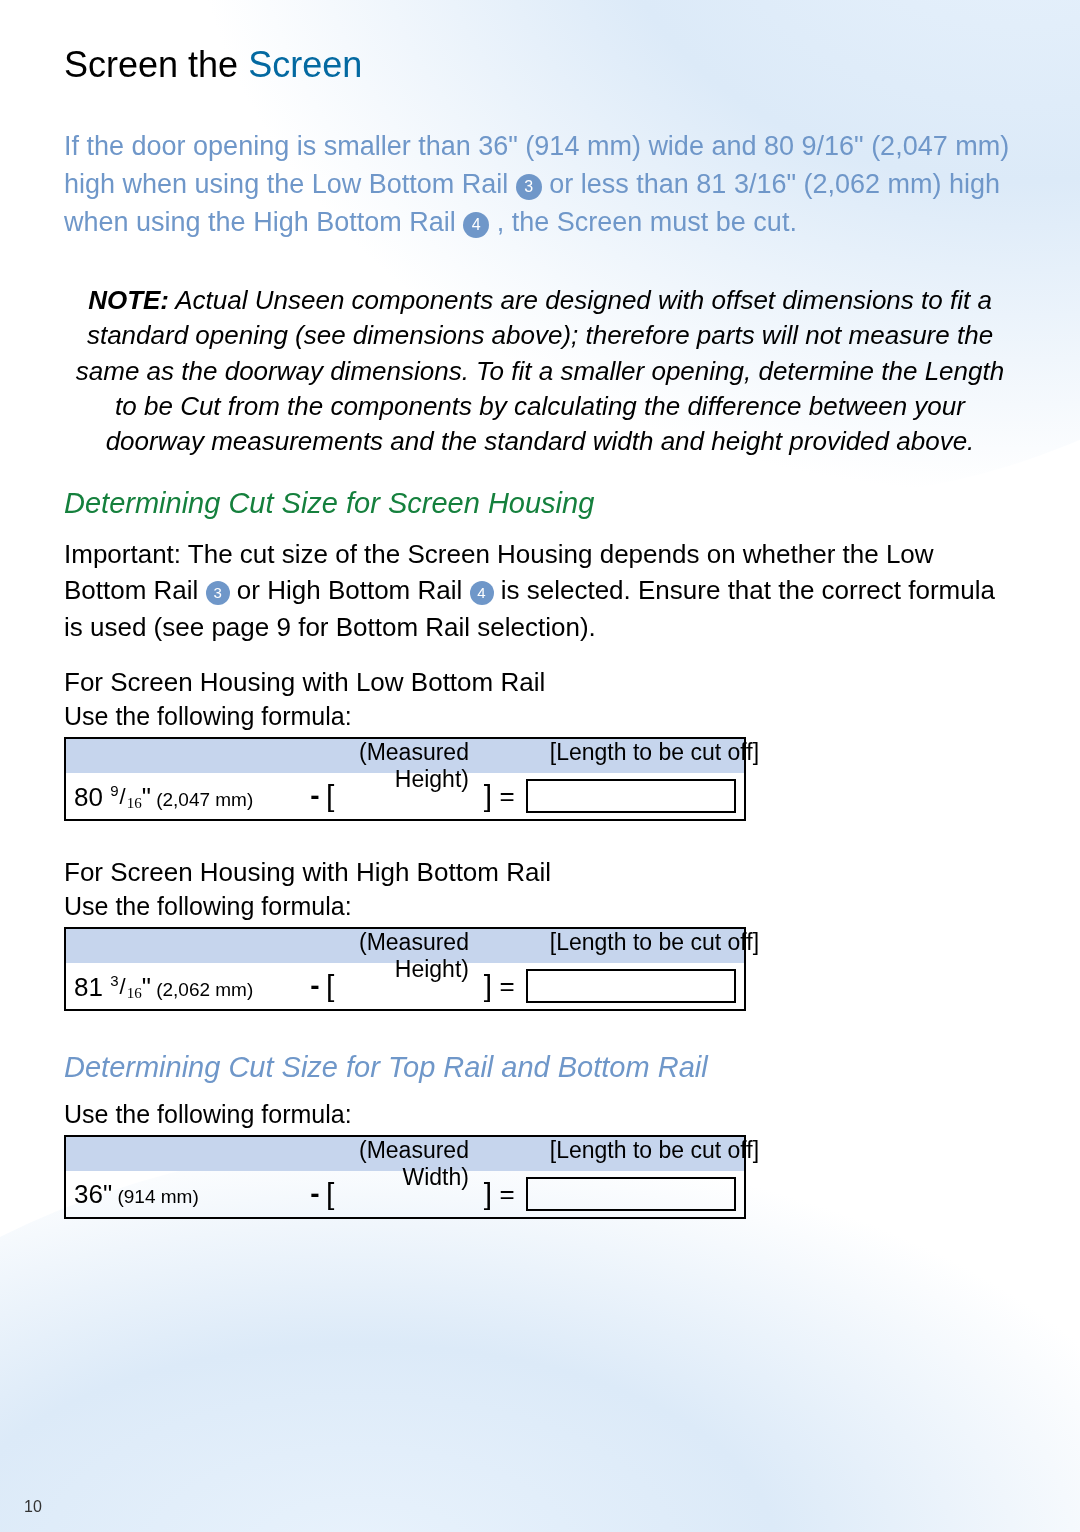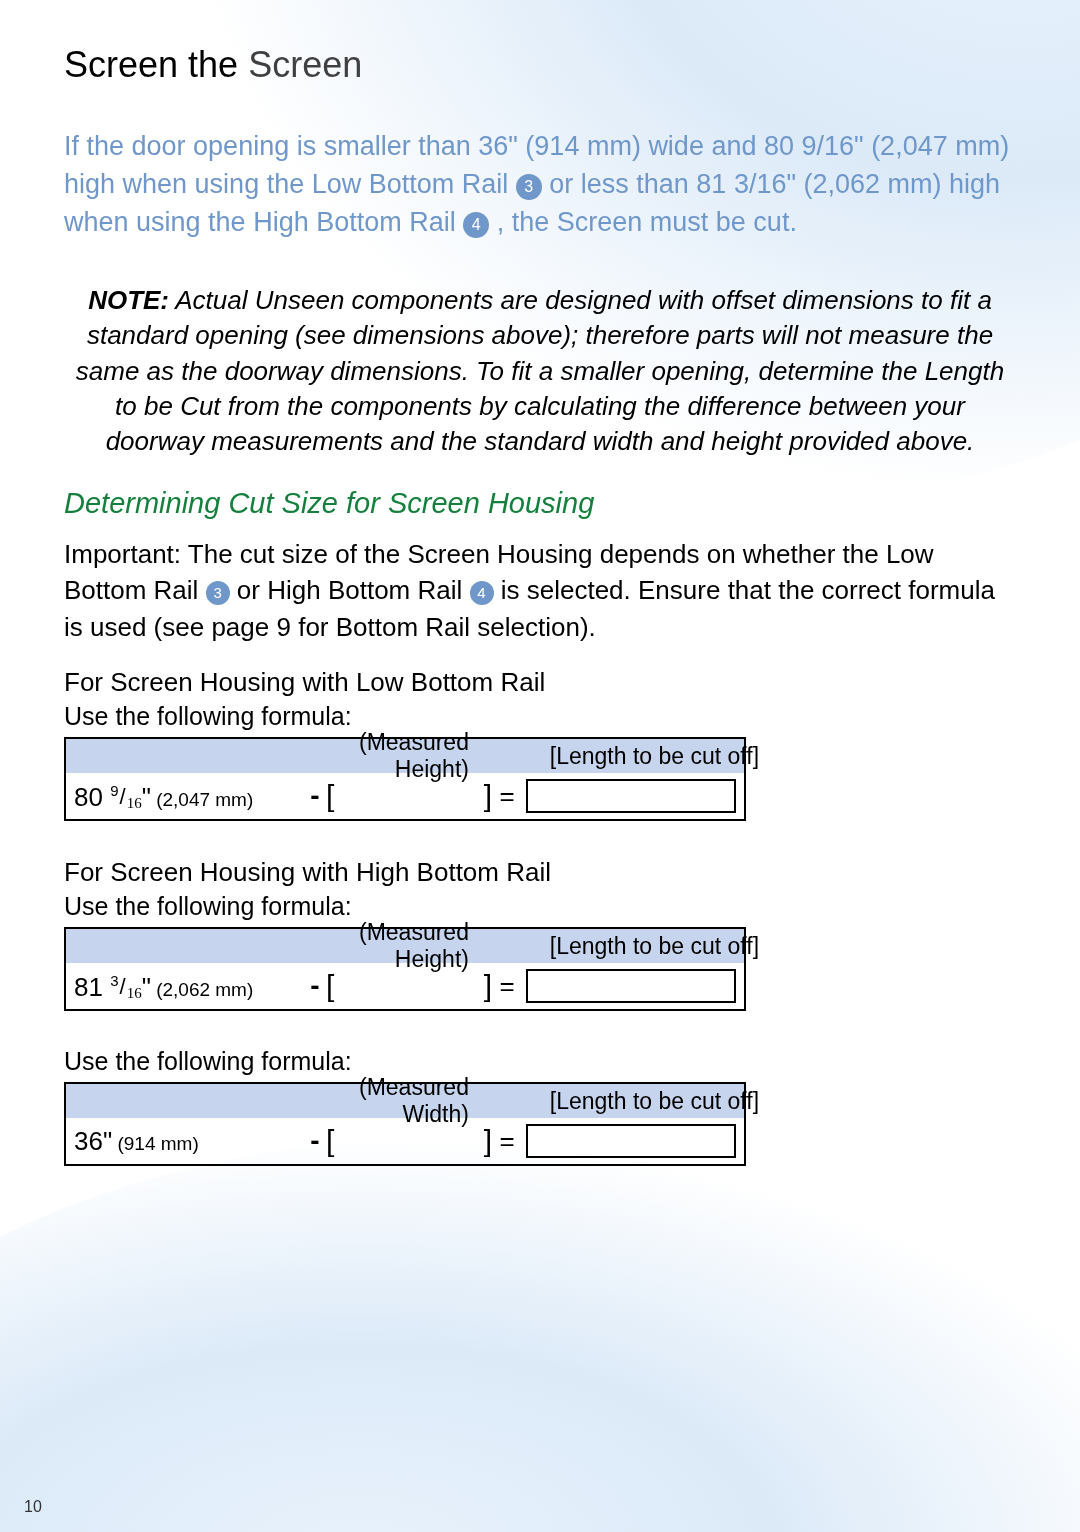--- a/index.html
+++ b/index.html
@@ -30,21 +30,21 @@
   .page {
     position: relative;
     z-index: 1;
     padding: 44px 64px 40px 64px;
   }
   h1 {
     font-size: 36px;
     font-weight: 400;
     margin-bottom: 42px;
   }
-  h1 .accent { color: #404040; }
+  h1 .accent { color: #0369a1; }
   .intro {
     color: #6f97c9;
     font-size: 27px;
     line-height: 1.4;
     margin-bottom: 42px;
   }
   .note {
     font-size: 26px;
     font-style: italic;
     line-height: 1.35;
@@ -91,21 +91,21 @@
   .formula-box {
     border: 2px solid #000;
     width: 682px;
     margin-bottom: 36px;
   }
   .formula-header {
     background: #c6d5ed;
     display: flex;
     font-size: 23px;
     height: 34px;
-    align-items: center;
+    align-items: flex-start;
     gap: 45px;
   }
   .fh-spacer { flex: 0 0 248px; }
   .fh-mid { flex: 1; text-align: right; padding-right: 28px; }
   .fh-right { flex: 0 0 224px; text-align: center; border-left: 1px solid rgba(0,0,0,0); }
   .formula-row {
     display: flex;
     align-items: center;
     height: 46px;
     font-size: 26px;
@@ -229,20 +229,21 @@
       </div>
       <div class="minus">-</div>
       <div class="bracket">[</div>
       <div class="input-gap"></div>
       <div class="bracket">]</div>
       <div class="equals">=</div>
       <div class="result-box"></div>
     </div>
   </div>
 
+  <h2 class="sechead2">Determining Cut Size for Top Rail and Bottom Rail</h2>
   <p class="use-line">Use the following formula:</p>
 
   <div class="formula-box">
     <div class="formula-header">
       <div class="fh-spacer"></div>
       <div class="fh-mid">(Measured Width)</div>
       <div class="fh-right">[Length to be cut off]</div>
     </div>
     <div class="formula-row">
       <div class="const">

